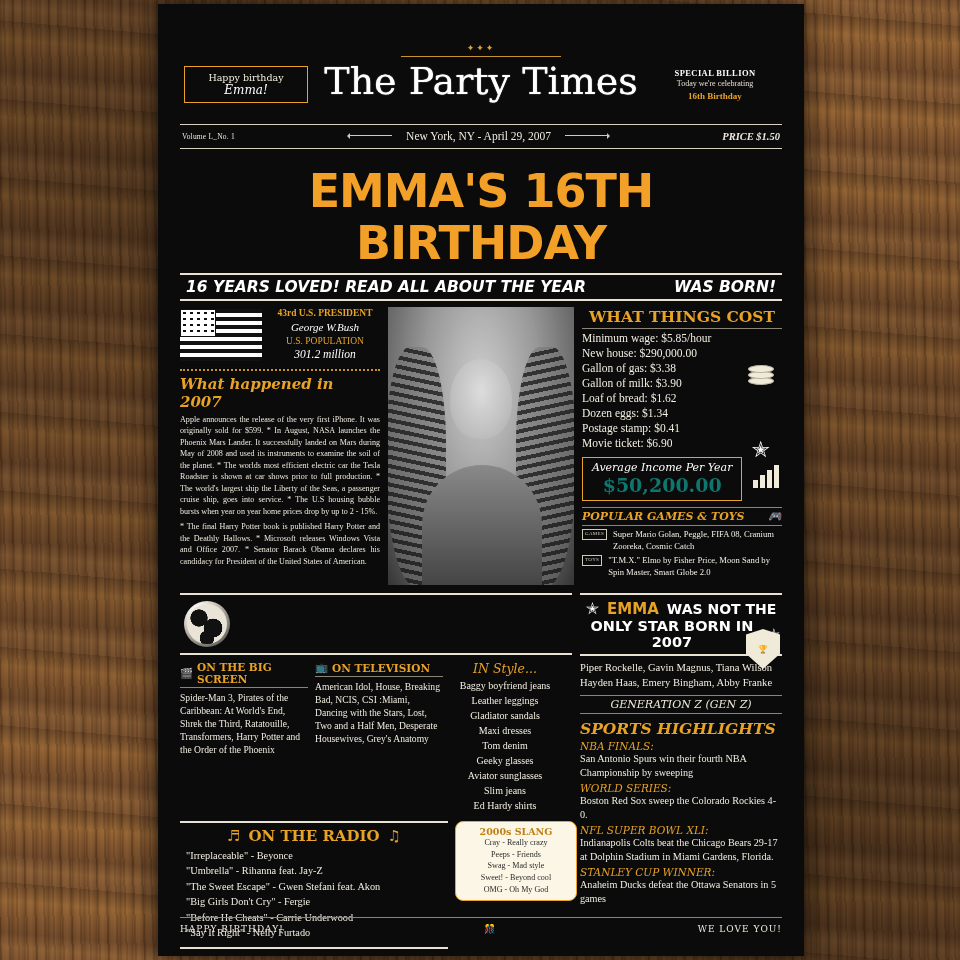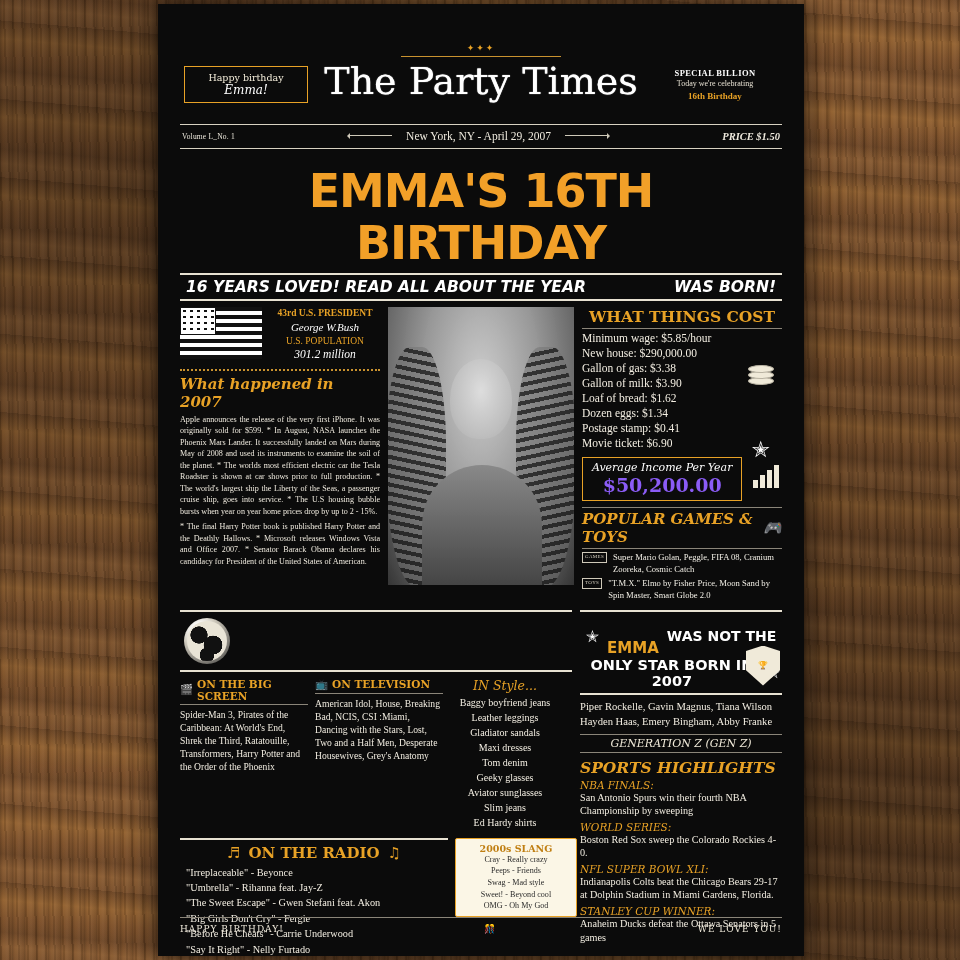--- a/index.html
+++ b/index.html
@@ -85,21 +85,21 @@
     padding:3px 6px;margin-top:4px;
     font-family:"DejaVu Sans",sans-serif;font-style:italic;font-weight:bold;font-size:15.5px;color:#fff;
   }
 
   
   .row{display:flex;gap:8px;margin-top:6px;}
   .colL{width:200px;}
   .colM{width:186px;}
   .colR{width:200px;flex:1;}
 
-  .flagbox{display:flex;gap:8px;align-items:flex-start;}
+  .flagbox{display:flex;gap:8px;align-items:center;}
   .flag{width:82px;height:52px;background:#fff;position:relative;flex:0 0 82px;}
   .flag .stripes{position:absolute;inset:0;
     background:repeating-linear-gradient(180deg,#111 0 4px,#fff 4px 8px);}
   .flag .canton{position:absolute;left:0;top:0;width:36px;height:28px;background:#fff;
     border:1px solid #111;box-sizing:border-box;
     background-image:radial-gradient(#111 28%,transparent 30%);
     background-size:7px 6px;}
   .prez{font-size:9.5px;line-height:1.35;text-align:center;flex:1;}
   .prez .t1{color:#e8a226;font-weight:bold;font-size:9.5px;}
   .prez .t2{font-style:italic;font-size:11px;color:#fff;}
@@ -137,25 +137,25 @@
 
   .wtc-h{
     font-family:"DejaVu Serif",serif;font-weight:bold;color:#e8a226;
     font-size:15.5px;text-align:center;margin-bottom:2px;
   }
   .wtc-list{font-size:11.5px;line-height:1.30;color:#f4efe3;}
   .income{
     border:1px solid #e8a226;text-align:center;padding:4px 6px;margin-top:6px;width:148px;
   }
   .income .ti{font-style:italic;font-family:"DejaVu Serif",serif;font-size:11px;color:#fff;line-height:1.15;}
-  .income .amt{color:#8b5cf6;font-weight:bold;font-size:19px;font-family:"DejaVu Serif",serif;}
+  .income .amt{color:#0f766e;font-weight:bold;font-size:19px;font-family:"DejaVu Serif",serif;}
   .incrow{display:flex;align-items:center;gap:10px;}
 
   .games-h{
-    font-family:"DejaVu Serif",serif;font-weight:bold;font-style:italic;color:#e8a226;font-size:15px;
+    font-family:"DejaVu Serif",serif;font-weight:bold;font-style:italic;color:#e8a226;font-size:11px;
     display:flex;align-items:center;gap:6px;justify-content:space-between;
   }
   .games-row{display:flex;gap:6px;align-items:flex-start;font-size:8.6px;line-height:1.35;margin-top:3px;}
   .tag{
     font-size:5px;border:1px solid #cfc9b9;padding:1px 2px;color:#d9d3c3;flex:0 0 auto;
     letter-spacing:.3px;
   }
 
   
   .wp{
@@ -197,32 +197,32 @@
   .radio{
     border:2px solid #e8e2d2;border-left:none;border-right:none;margin-top:8px;padding:4px 6px 6px;
   }
   .radio-h{
     text-align:center;color:#e8a226;font-family:"DejaVu Serif",serif;font-weight:bold;font-size:15px;
     display:flex;align-items:center;justify-content:center;gap:8px;
   }
   .radio-list{font-size:10.3px;line-height:1.5;color:#f3eee2;margin-top:3px;}
 
   .slang{
-    border:1px solid #e8a226;border-radius:2px;background:#fbf6e6;color:#2b2b2b;
+    border:1px solid #e8a226;border-radius:8px;background:#fbf6e6;color:#2b2b2b;
     text-align:center;padding:4px 6px;margin-top:8px;width:108px;
   }
   .slang .sh{color:#c07f13;font-weight:bold;font-size:9.5px;font-family:"DejaVu Serif",serif;}
   .slang .sl{font-size:8.1px;line-height:1.45;}
 
   
   .star-hdr{
     border-top:2px solid #e8e2d2;border-bottom:2px solid #e8e2d2;padding:4px 2px;text-align:center;
   }
   .star-hdr .l1{display:flex;align-items:center;justify-content:center;gap:8px;}
-  .star-hdr .nm{color:#e8a226;font-family:"DejaVu Sans",sans-serif;font-weight:bold;font-size:15px;margin-top:23px;}
+  .star-hdr .nm{color:#e8a226;font-family:"DejaVu Sans",sans-serif;font-weight:bold;font-size:15px;}
   .star-hdr .rest{font-family:"DejaVu Sans",sans-serif;font-weight:bold;font-size:14px;color:#fff;}
   .star-hdr .l2{font-family:"DejaVu Sans",sans-serif;font-weight:bold;font-size:14.5px;color:#fff;
     display:flex;align-items:center;justify-content:center;gap:6px;}
   .names{font-size:10.6px;line-height:1.42;margin-top:4px;color:#f3eee2;}
   .genz{
     text-align:center;font-style:italic;font-family:"DejaVu Serif",serif;font-size:11px;color:#f0ead9;
     border-top:1px solid #8b8579;border-bottom:1px solid #8b8579;margin-top:5px;padding:2px 0;
   }
   .sports-h{
     color:#e8a226;font-family:"DejaVu Serif",serif;font-weight:bold;font-style:italic;font-size:15.5px;

